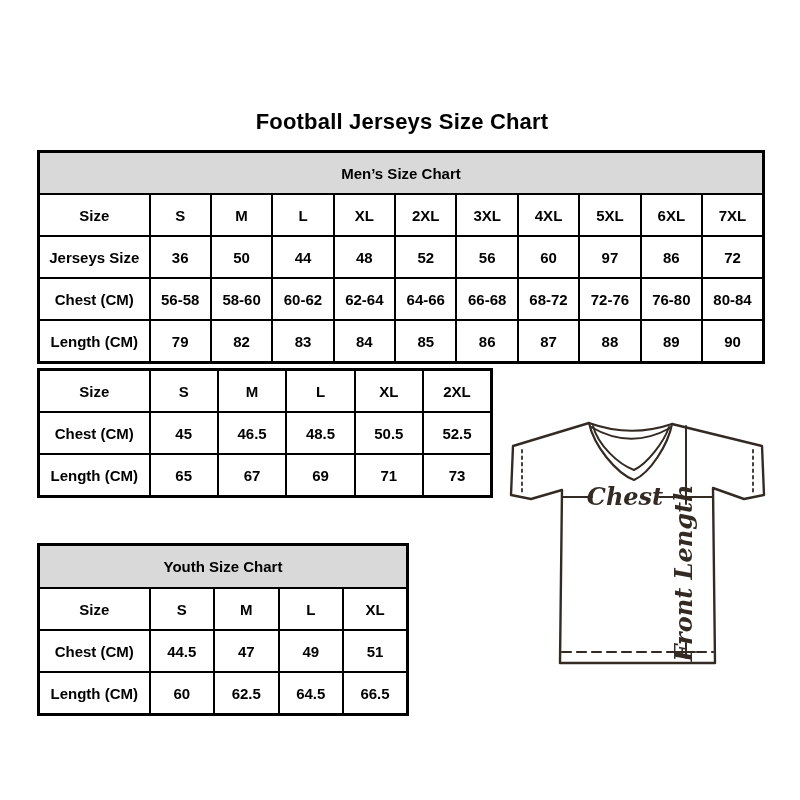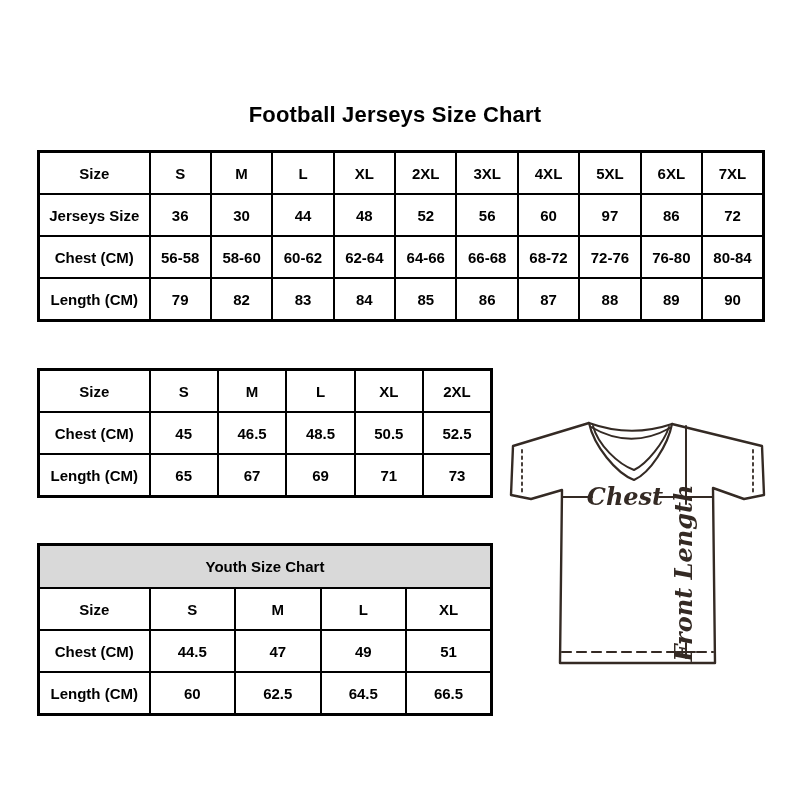--- a/index.html
+++ b/index.html
@@ -1,37 +1,37 @@
 <!DOCTYPE html>
 <html><head>
 <meta charset="utf-8">
 <style>
   html,body { margin:0; padding:0; background:#ffffff; }
   body {
     width:800px; height:800px; position:relative; overflow:hidden;
     font-family:"Liberation Sans", sans-serif; color:#000;
   }
   .title {
-    position:absolute; top:97px; left:0; width:780px; margin:5px;
+    position:absolute; top:97px; left:0; width:780px; margin:12px;
     text-align:center; font-size:22px; font-weight:bold; letter-spacing:0.2px;
   }
   table.tbl {
     position:absolute; border-collapse:collapse; table-layout:fixed;
     border:3px solid #000;
   }
   table.tbl td {
     border:2px solid #000; text-align:center; vertical-align:middle;
     font-weight:bold; font-size:15px; padding:0; overflow:hidden;
   }
   td.hdr { background:#d9d9d9; font-size:17px; height:37px; }
   .tbl-men   { left:37px; top:150px; width:728px; }
   .tbl-men   td { height:40px; }
   .tbl-women { left:37px; top:368px; width:456px; }
   .tbl-women td { height:40px; }
-  .tbl-youth { left:37px; top:543px; width:456px; }
+  .tbl-youth { left:37px; top:543px; width:372px; }
   .tbl-youth td { height:40px; }
   .tbl-youth td.hdr { height:41px; }
   col.c-lbl-men { width:111px; }
   col.c-lbl-sm  { width:111px; }
   .jersey {
     position:absolute; left:498px; top:400px; width:280px; height:290px;
   }
   .jersey .stroke { fill:none; stroke:#342a24; stroke-linejoin:round; stroke-linecap:round; }
   .jersey text {
     font-family:"DejaVu Serif", serif; font-style:italic; font-weight:bold;
@@ -44,37 +44,40 @@
 <div class="page">
 
   <h1 class="title">Football Jerseys Size Chart</h1>
 
   <table class="tbl tbl-men">
     <colgroup>
         <col class="c-lbl-men">
         <col span="10">
       </colgroup>
     <tbody>
+      <tr>
+        <td colspan="11" class="hdr">Men’s Size Chart</td>
+      </tr>
       <tr>
         <td>Size</td>
         <td>S</td>
         <td>M</td>
         <td>L</td>
         <td>XL</td>
         <td>2XL</td>
         <td>3XL</td>
         <td>4XL</td>
         <td>5XL</td>
         <td>6XL</td>
         <td>7XL</td>
       </tr>
       <tr>
         <td>Jerseys Size</td>
         <td>36</td>
-        <td>30</td>
+        <td>50</td>
         <td>44</td>
         <td>48</td>
         <td>52</td>
         <td>56</td>
         <td>60</td>
         <td>97</td>
         <td>86</td>
         <td>72</td>
       </tr>
       <tr>

